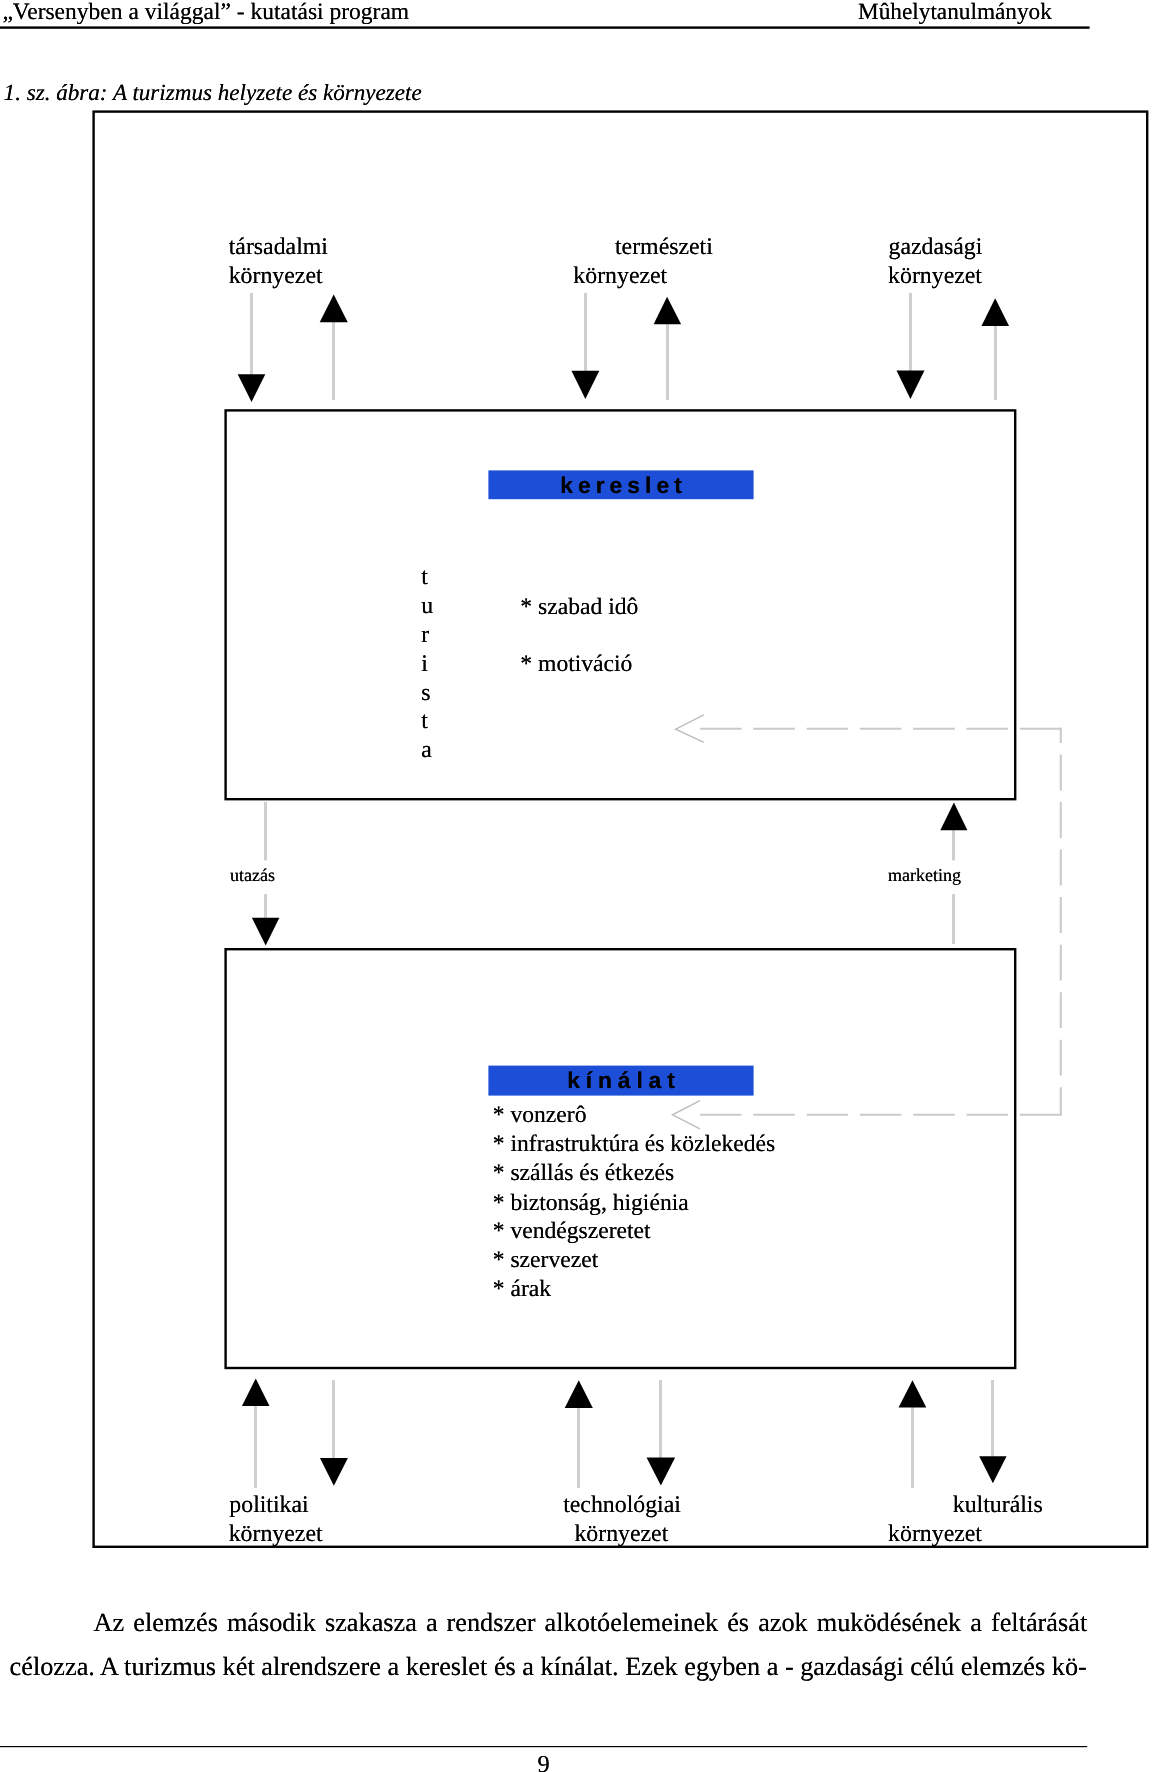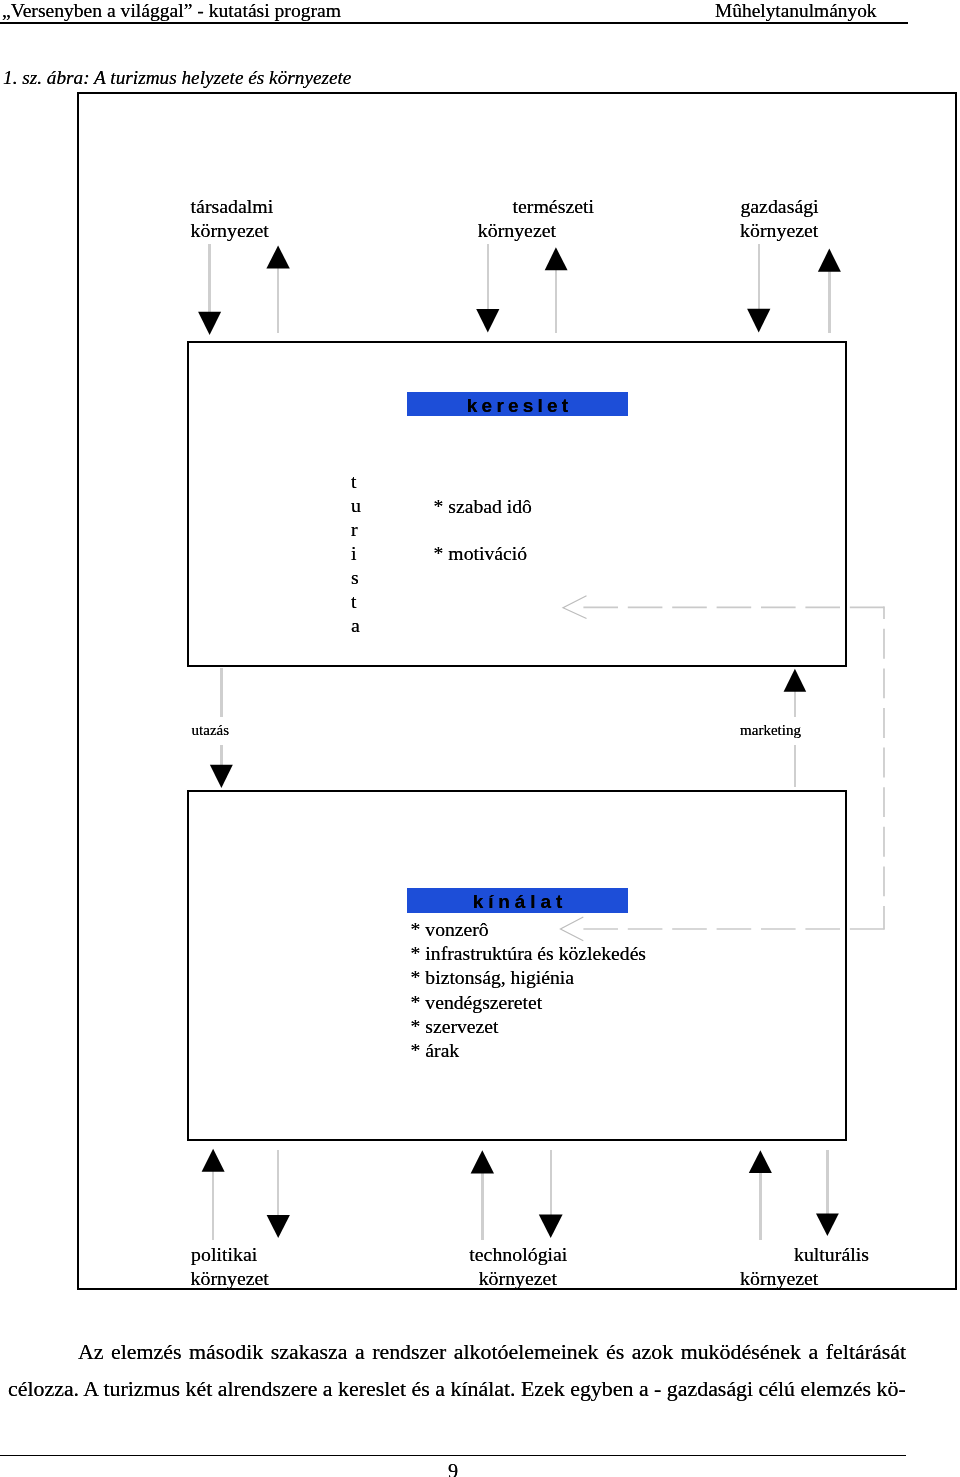--- a/index.html
+++ b/index.html
@@ -99,20 +99,21 @@
 </div>
 
 <div class="abs" id="demand-list">
   <div class="listitem li-gap">* szabad idô</div>
   <div class="listitem li-gap">* motiváció</div>
 </div>
 
 <div class="abs" id="supply-list">
   <div class="listitem">* vonzerô</div>
   <div class="listitem">* infrastruktúra és közlekedés</div>
+  <div class="listitem">* szállás és étkezés</div>
   <div class="listitem">* biztonság, higiénia</div>
   <div class="listitem">* vendégszeretet</div>
   <div class="listitem">* szervezet</div>
   <div class="listitem">* árak</div>
 </div>
 
 <div class="abs flowlabel" id="flow-utazas">utazás</div>
 <div class="abs flowlabel" id="flow-marketing">marketing</div>
 
 <svg class="abs" id="arrow-layer" width="960" height="1477" viewBox="0 0 960 1477">

